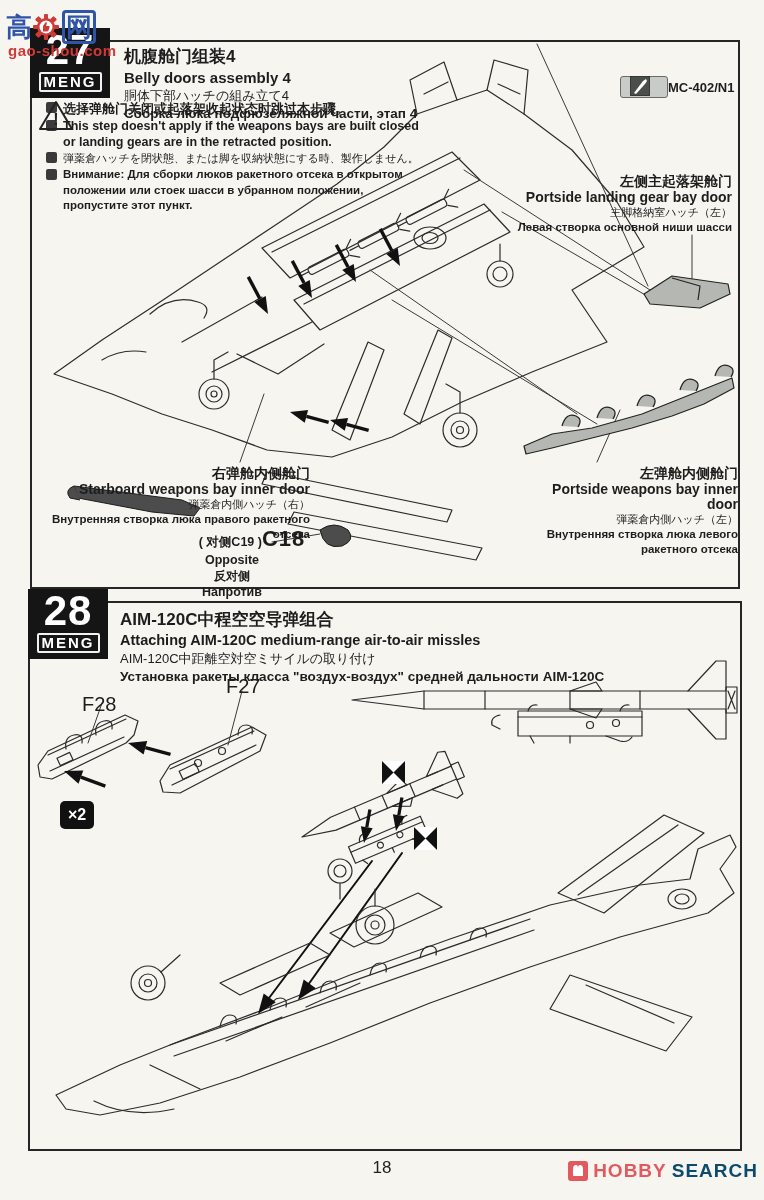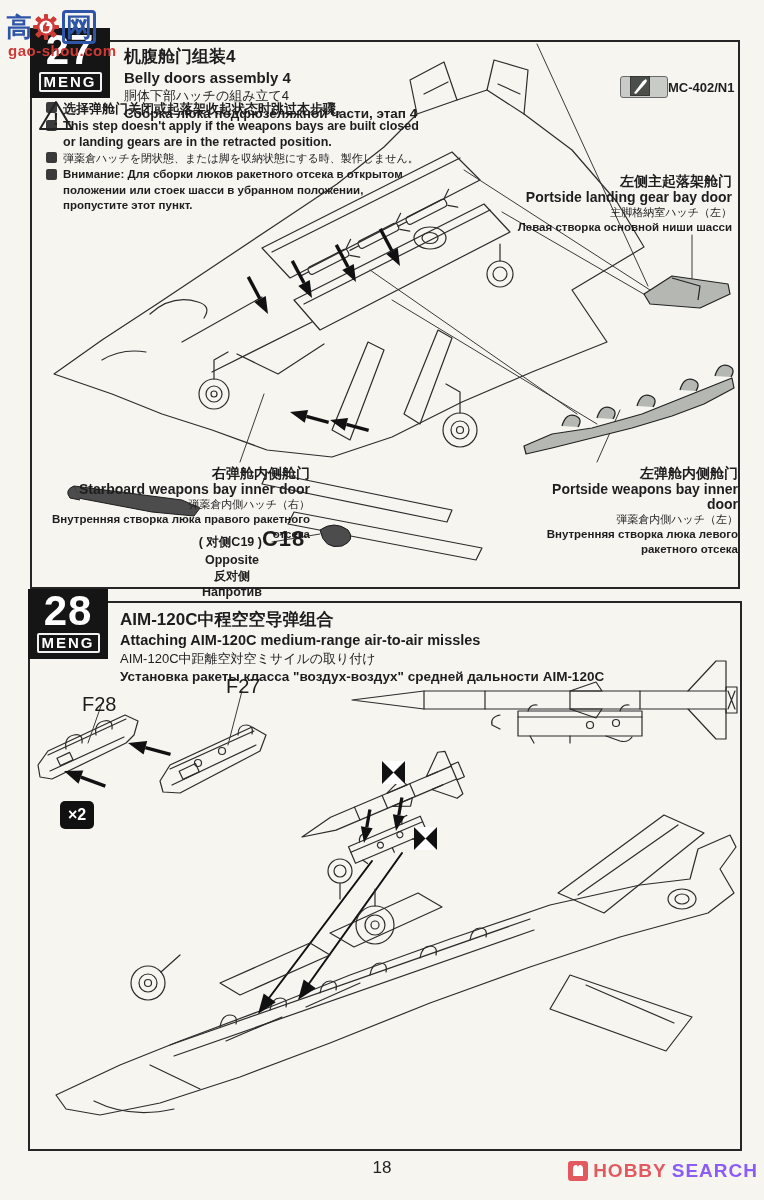--- a/index.html
+++ b/index.html
@@ -50,21 +50,21 @@
     position:absolute;width:34px;height:28px;background:#111;border-radius:5px;color:#fff;
     display:flex;align-items:center;justify-content:center;font-size:16px;font-weight:800;z-index:4;
   }
   .watermark{position:absolute;left:6px;top:10px;z-index:9;display:flex;align-items:center;}
   .wm-ch{font-size:26px;font-weight:800;color:#2f55a8;line-height:28px;}
   .wm-box{border:3px solid #2f55a8;border-radius:4px;padding:0 1px;margin-left:2px;}
   .wm-dom{position:absolute;left:8px;top:42px;font-size:15px;font-weight:800;color:#d03a36;z-index:9;letter-spacing:0.5px;}
   .page-num{position:absolute;left:0;top:1158px;width:764px;text-align:center;font-size:17px;color:#222;z-index:4;}
   .hs-logo{position:absolute;right:6px;top:1160px;display:flex;align-items:center;z-index:4;padding-left:28px;}
   .hs-red{color:#e25960;font-weight:800;font-size:19px;letter-spacing:1px;margin-left:5px;}
-  .hs-gray{color:#8b5cf6;font-weight:700;font-size:19px;letter-spacing:1px;margin-left:5px;}
+  .hs-gray{color:#0c4a6e;font-weight:700;font-size:19px;letter-spacing:1px;margin-left:5px;}
 </style>
 </head>
 <body>
 
 <div class="page">
 
   <div class="watermark">
     <span class="wm-ch">高</span>
     <svg width="26" height="26" viewBox="0 0 26 26" style="margin:0 1px;">
       <g fill="#d03a36">

